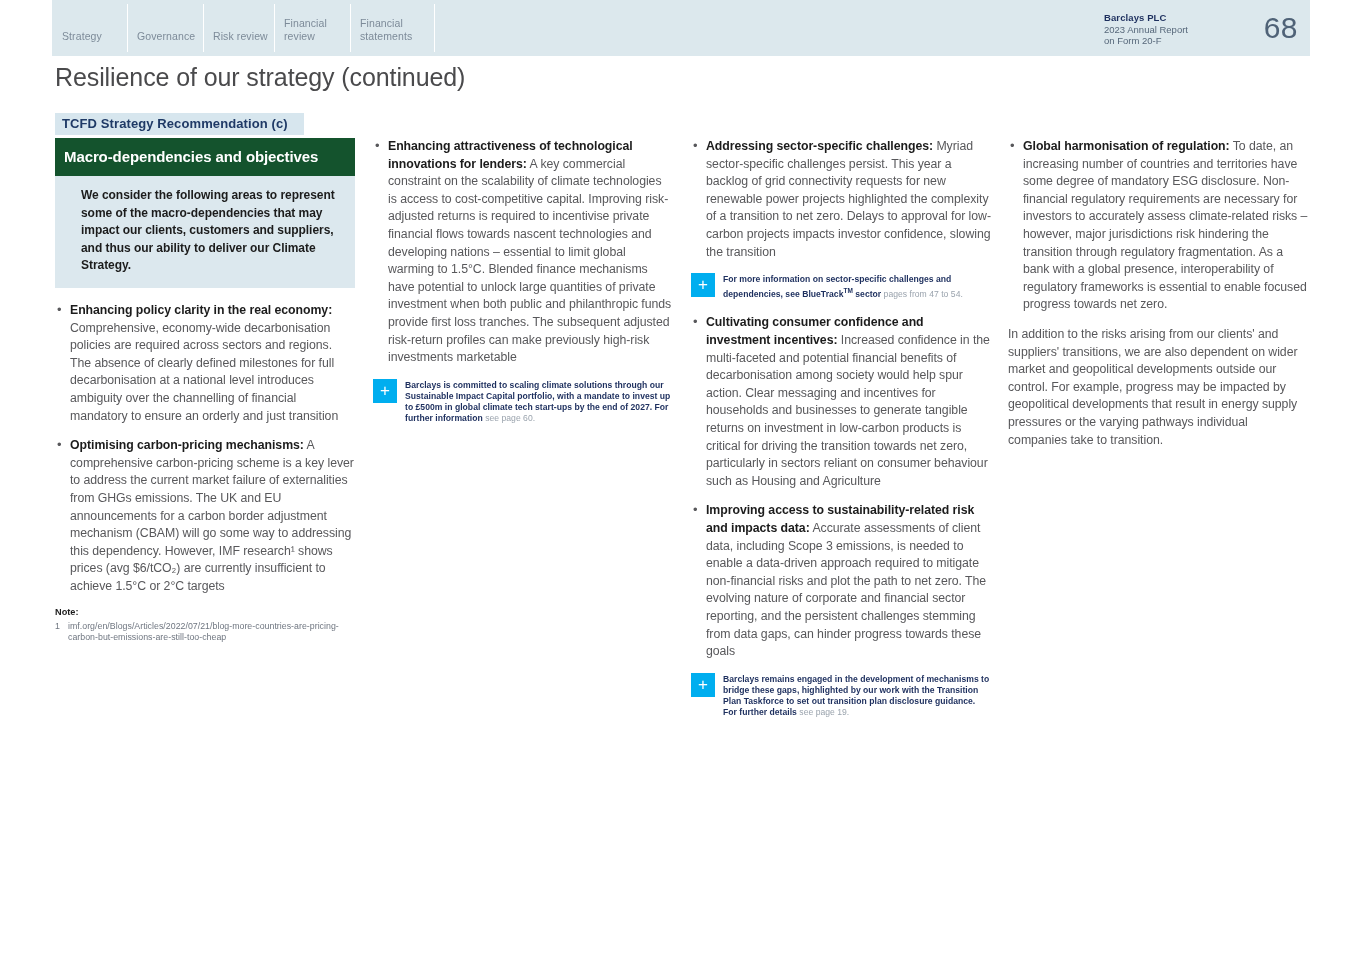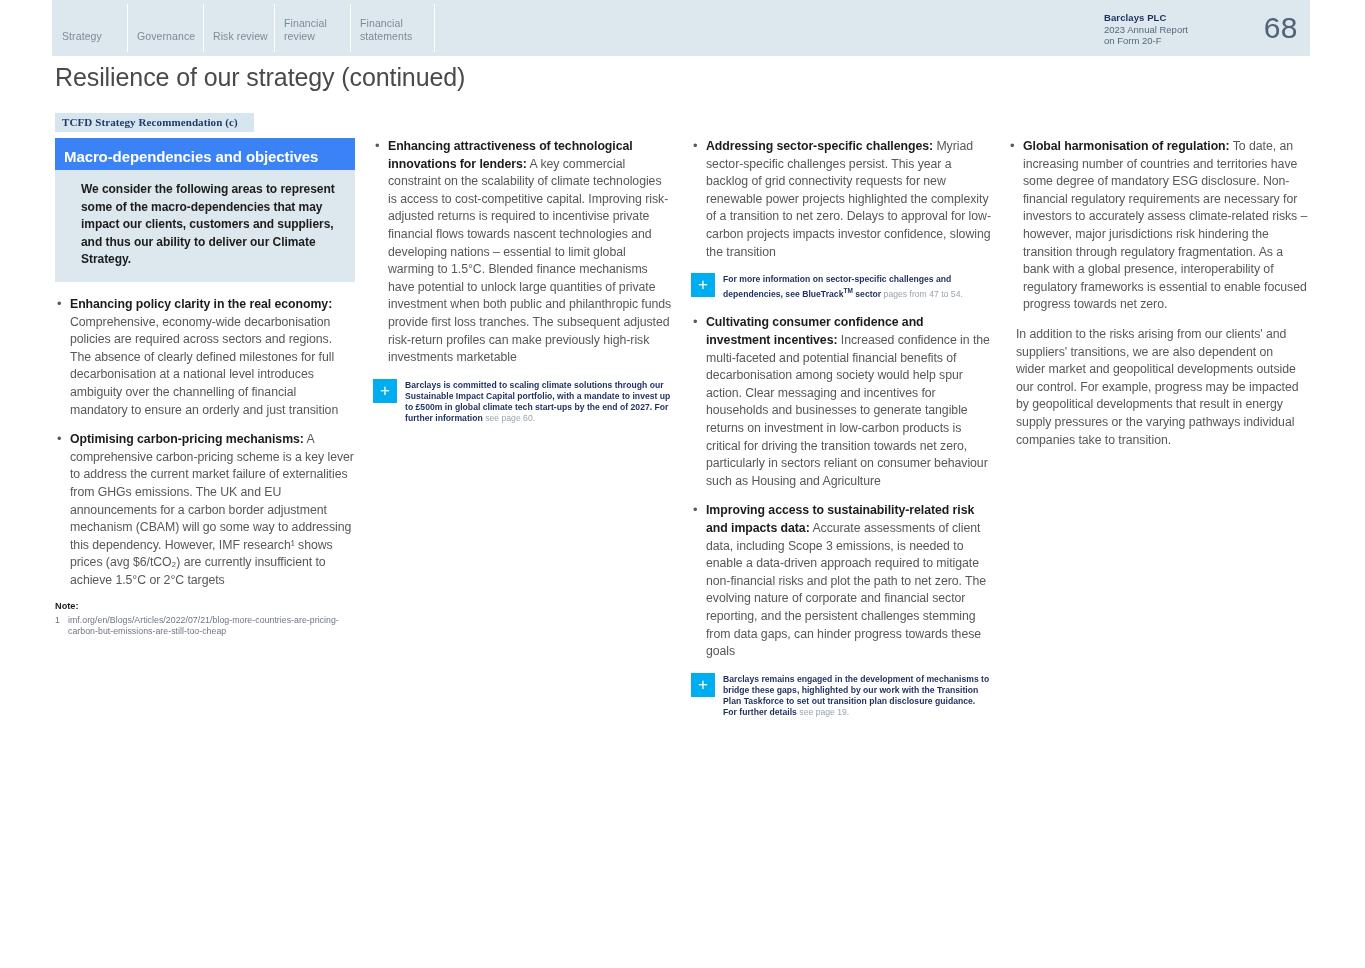--- a/index.html
+++ b/index.html
@@ -109,44 +109,43 @@
     letter-spacing: -0.1px;
   }
 
   
   .tcfd-badge {
     position: absolute;
     left: 55px;
     top: 113px;
     background: #d7e6ee;
     color: #1f3a66;
-    font-size: 11px;
+    font-size: 13px;
     font-weight: bold;
     padding: 3px 16px 4px 7px;
     letter-spacing: 0.1px;
-    font-family: Liberation Serif, serif;
   }
 
   
   .col {
     position: absolute;
     top: 138px;
   }
   .col1 { left: 55px;   width: 300px; }
   .col2 { left: 373px;  width: 300px; }
   .col3 { left: 691px;  width: 300px; }
   .col4 { left: 1008px; width: 302px; }
 
   
   .banner {
-    background: #3b82f6;
+    background: #14532d;
     color: #ffffff;
     font-size: 15px;
     font-weight: bold;
-    padding: 10px 9px 5px 9px;
+    padding: 10px 9px 11px 9px;
     box-sizing: border-box;
     letter-spacing: -0.1px;
   }
   .intro-box {
     background: #dce8ee;
     color: #1c1c1c;
     font-size: 12px;
     line-height: 17.6px;
     font-weight: bold;
     padding: 11px 11px 13px 26px;
@@ -179,21 +178,21 @@
   }
   ul.bl li b {
     color: #1c1c1c;
     font-weight: bold;
   }
   .plain-para {
     font-size: 12.3px;
     line-height: 17.6px;
     color: #58585b;
     letter-spacing: -0.05px;
-    margin: 8px;
+    margin: 0;
   }
 
   
   .callout {
     display: flex;
     align-items: flex-start;
     margin-top: 6px;
     margin-bottom: 14px;
   }
   .callout .plus {

